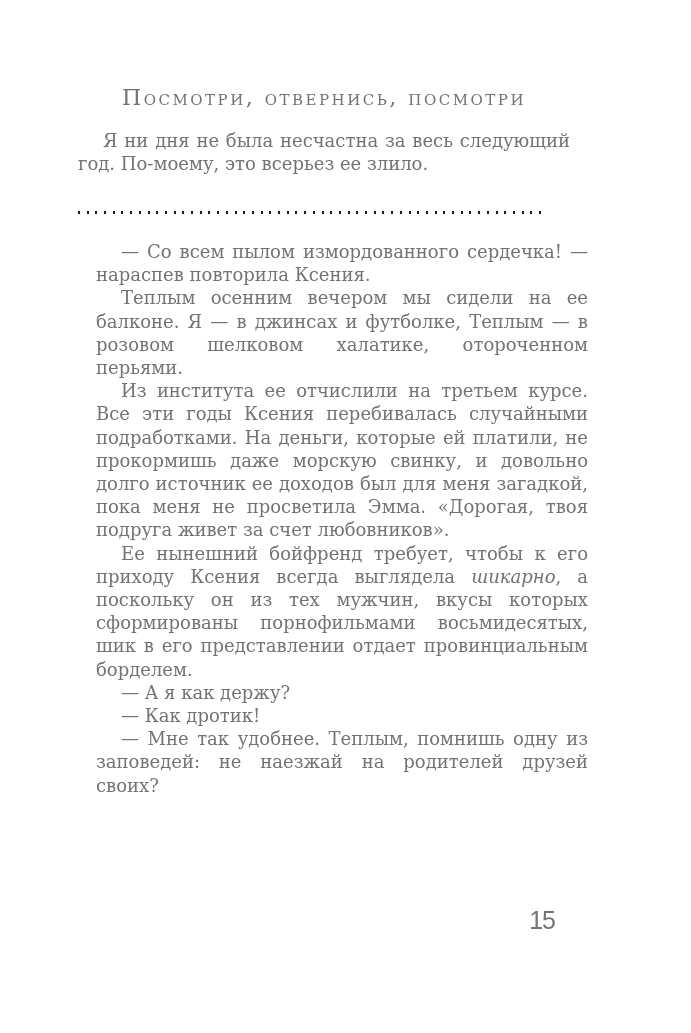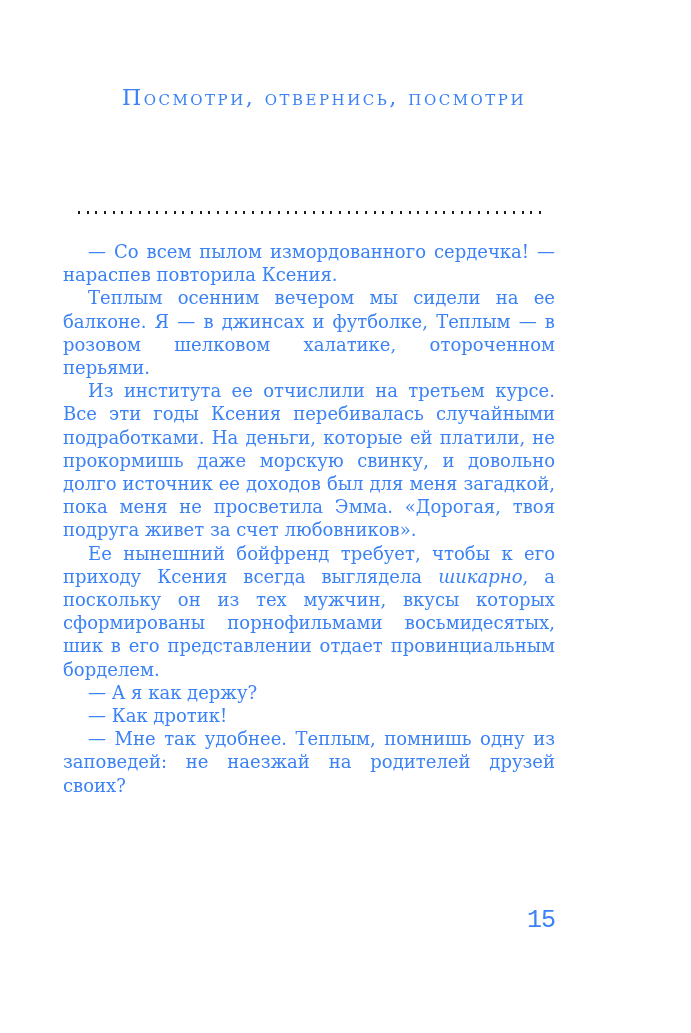--- a/index.html
+++ b/index.html
@@ -5,21 +5,21 @@
   html, body {
     margin: 0;
     padding: 0;
     background: #ffffff;
   }
   .page {
     position: relative;
     width: 691px;
     height: 1033px;
     background: #ffffff;
-    color: #3b82f6;
+    color: #737373;
     font-family: "DejaVu Serif", serif;
     overflow: hidden;
   }
   .chapter-header {
     position: absolute;
     left: 78px;
     top: 85px;
     width: 492px;
     text-align: center;
     font-size: 22px;
@@ -50,46 +50,49 @@
     width: 470px;
     height: 3px;
     background-image: repeating-linear-gradient(
       to right,
       #1b1b1b 0px, #1b1b1b 2px,
       transparent 2px, transparent 8.7px
     );
   }
   .main-text {
     position: absolute;
-    left: 63px;
+    left: 96px;
     top: 240px;
     width: 492px;
   }
   .em-italic {
     font-style: italic;
     margin-top: 27px;
   }
   .page-number {
     position: absolute;
     left: 78px;
     top: 906px;
     width: 477px;
     text-align: right;
-    font-family: Liberation Mono, monospace;
+    font-family: Liberation Sans, sans-serif;
     font-size: 25px;
     letter-spacing: -1px;
   }
 </style>
 </head>
 <body>
 
 <div class="page">
 
   <div class="chapter-header">Посмотри, отвернись, посмотри</div>
 
+  <div class="intro-block">
+    <p class="body-par">Я ни дня не была несчастна за весь следующий год. По-моему, это всерьез ее злило.</p>
+  </div>
 
   <div class="scene-separator"></div>
 
   <div class="main-text">
     <p class="body-par">— Со всем пылом измордованного сердечка! — нараспев повторила Ксения.</p>
     <p class="body-par">Теплым осенним вечером мы сидели на ее балконе. Я — в джинсах и футболке, Теплым — в розовом шелковом халатике, отороченном перьями.</p>
     <p class="body-par">Из института ее отчислили на третьем курсе. Все эти годы Ксения перебивалась случайными подработками. На деньги, которые ей платили, не прокормишь даже морскую свинку, и довольно долго источник ее доходов был для меня загадкой, пока меня не просветила Эмма. «Дорогая, твоя подруга живет за счет любовников».</p>
     <p class="body-par"><span>Ее нынешний бойфренд требует, чтобы к его приходу Ксения всегда выглядела </span><span class="em-italic">шикарно</span><span>, а поскольку он из тех мужчин, вкусы которых сформированы порнофильмами восьмидесятых, шик в его представлении отдает провинциальным борделем.</span></p>
     <p class="body-par">— А я как держу?</p>
     <p class="body-par">— Как дротик!</p>

